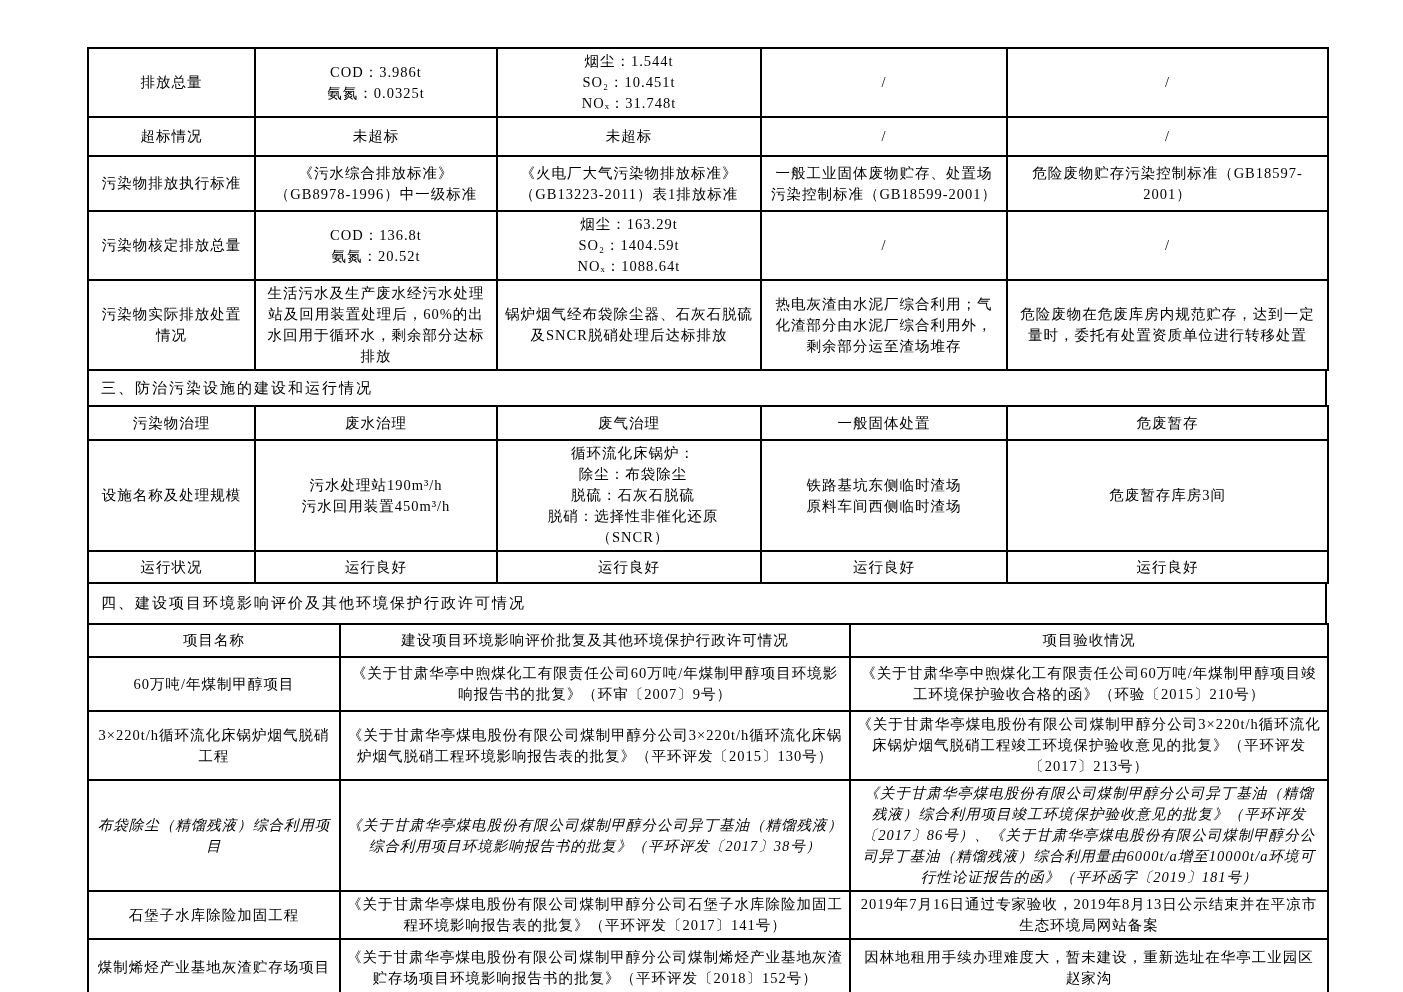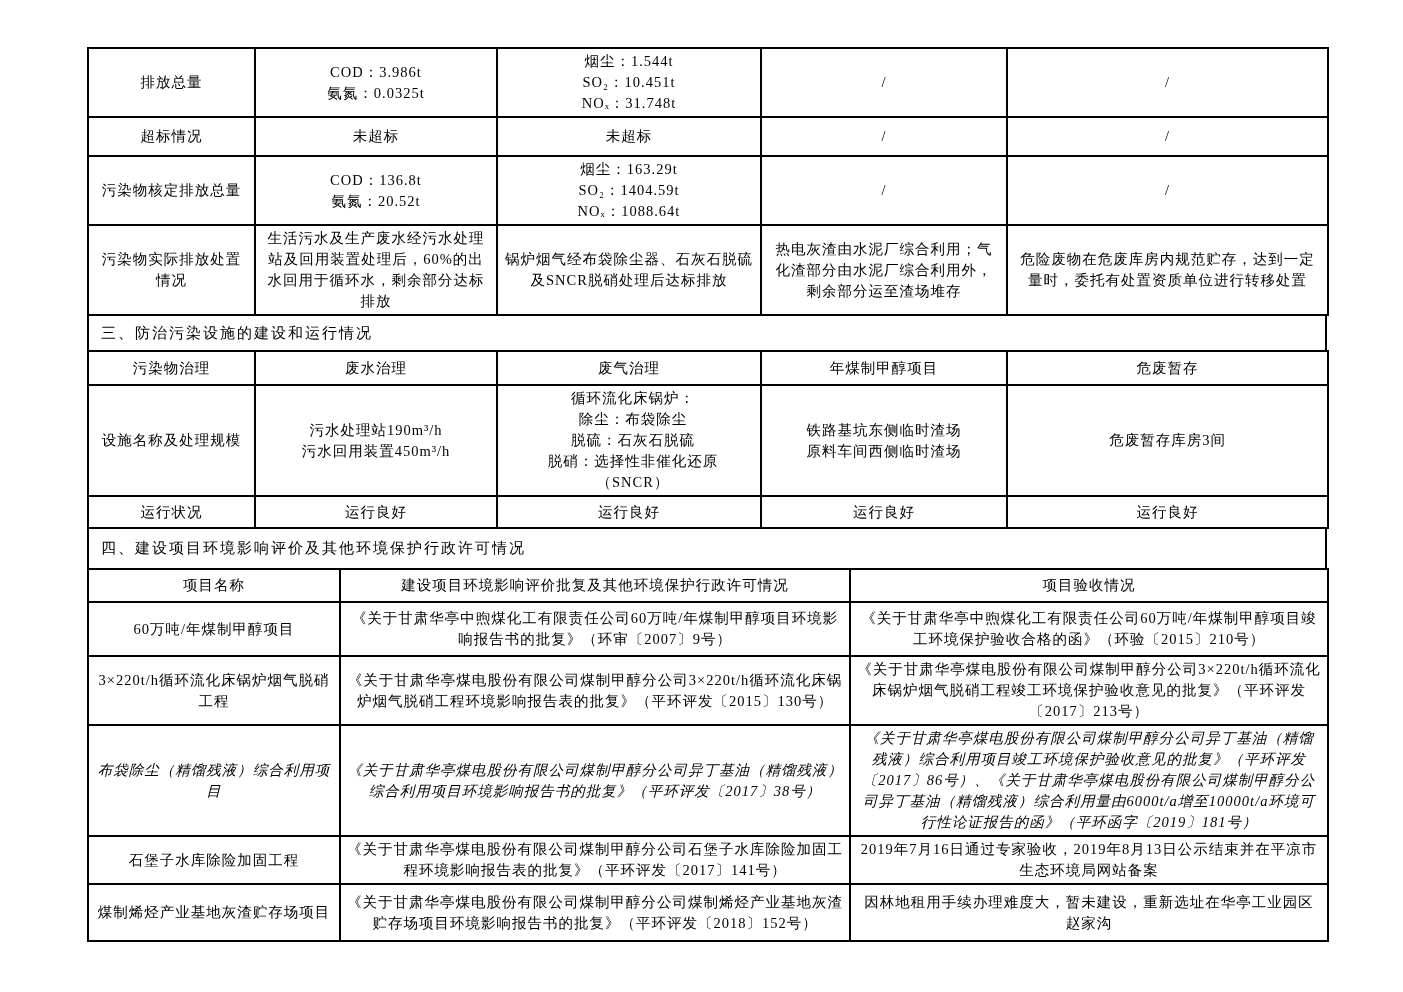--- a/index.html
+++ b/index.html
@@ -57,20 +57,27 @@
       <td>/</td>
       <td>/</td>
     </tr>
     <tr class="h37">
       <td>超标情况</td>
       <td>未超标</td>
       <td>未超标</td>
       <td>/</td>
       <td>/</td>
     </tr>
+    <tr class="h53">
+      <td>污染物排放执行标准</td>
+      <td>《污水综合排放标准》（GB8978-1996）中一级标准</td>
+      <td>《火电厂大气污染物排放标准》（GB13223-2011）表1排放标准</td>
+      <td>一般工业固体废物贮存、处置场污染控制标准（GB18599-2001）</td>
+      <td>危险废物贮存污染控制标准（GB18597-2001）</td>
+    </tr>
     <tr class="h63">
       <td>污染物核定排放总量</td>
       <td>COD：136.8t
 氨氮：20.52t</td>
       <td>烟尘：163.29t
 SO₂：1404.59t
 NOₓ：1088.64t</td>
       <td>/</td>
       <td>/</td>
     </tr>
@@ -98,21 +105,21 @@
         <col style="width:242px">
         <col style="width:264px">
       <col style="width:246px">
         <col style="width:321px">
     </colgroup>
     <tbody>
         <tr class="h32">
       <td>污染物治理</td>
       <td>废水治理</td>
       <td>废气治理</td>
-      <td>年煤制甲醇项目</td>
+      <td>一般固体处置</td>
       <td>危废暂存</td>
     </tr>
     <tr class="h104">
       <td>设施名称及处理规模</td>
       <td>污水处理站190m³/h
 污水回用装置450m³/h</td>
       <td class="left">循环流化床锅炉：
 除尘：布袋除尘
 脱硫：石灰石脱硫
 脱硝：选择性非催化还原（SNCR）</td>

